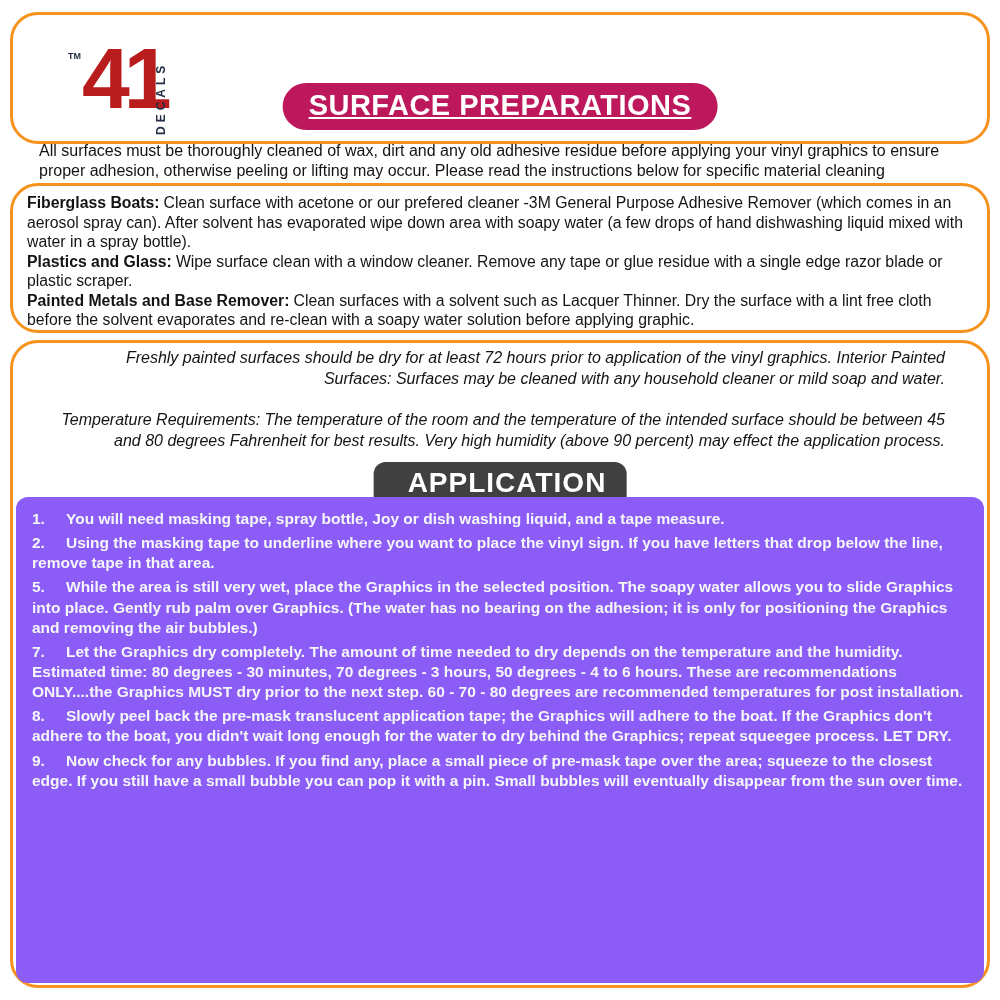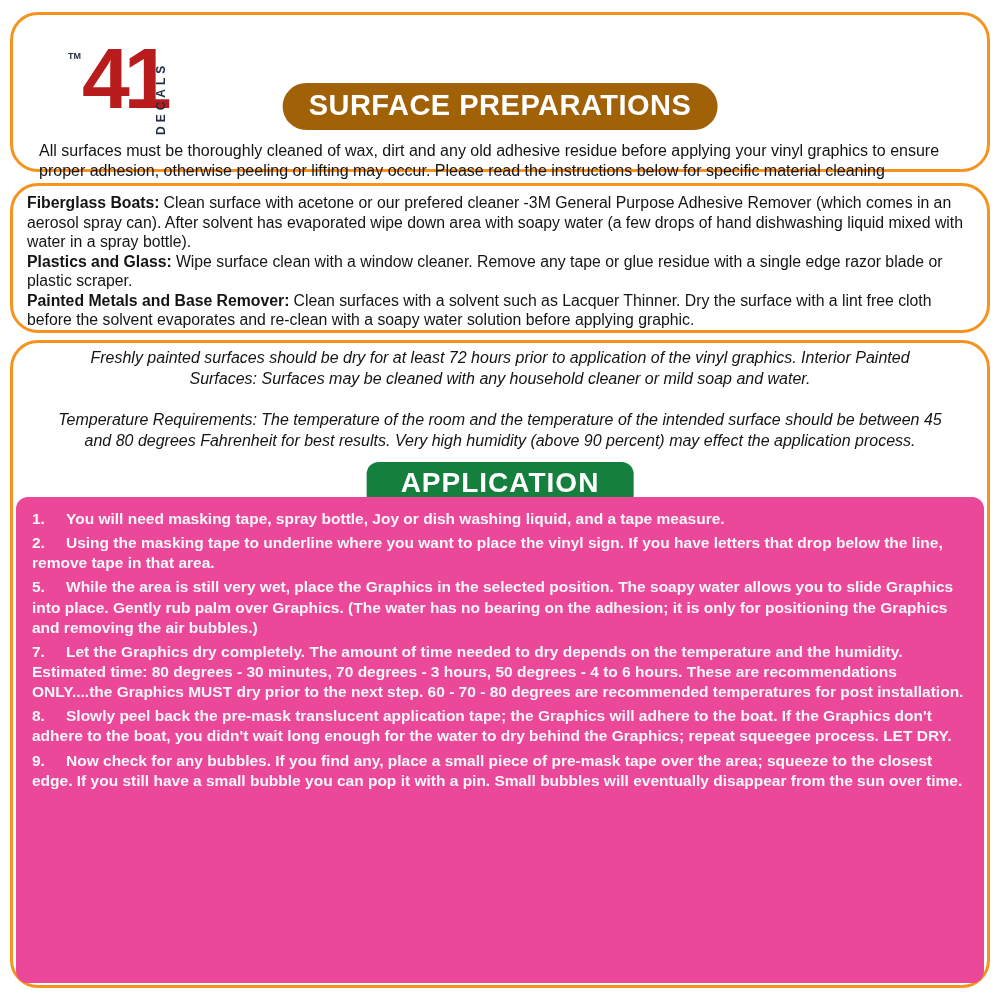--- a/index.html
+++ b/index.html
@@ -13,21 +13,21 @@
   }
 
   
   .obox {
     position:absolute;
     left:10px; right:10px;
     border:3px solid #f6921e;
     border-radius:28px;
     background:#ffffff;
   }
-  #box-top    { top:12px;  height:160px; }
+  #box-top    { top:12px;  height:132px; }
   #box-mid    { top:183px; height:150px; padding:7px 14px 14px 14px; overflow:hidden; }
   #box-bottom { top:340px; height:648px; }
 
   
   .logo { position:absolute; left:55px; top:28px; width:105px; height:92px; }
   .logo-tm { position:absolute; left:0; top:8px; font-size:9px; font-weight:bold; color:#232e44; }
   .logo-num {
     position:absolute; left:14px; top:-12px;
     font-size:86px; font-weight:bold; letter-spacing:-6px;
     color:#b91c1c; line-height:1.1;
@@ -35,61 +35,62 @@
   .logo-vert {
     position:absolute; left:86px; top:4px; height:88px;
     writing-mode:vertical-rl; transform:rotate(180deg);
     font-size:12px; font-weight:bold; letter-spacing:4px;
     color:#232e44;
   }
 
   
   .pill {
     position:absolute; left:50%; top:68px; transform:translateX(-50%);
-    background:#a16207; color:#ffffff;
+    background:#be185d; color:#ffffff;
     border-radius:24px;
     padding:6px 26px 8px 26px;
     font-size:29px; font-weight:bold; letter-spacing:0.5px;
     white-space:nowrap;
+    text-decoration:underline;
   }
 
   
   .intro {
     position:absolute; left:26px; right:22px; top:126px;
     font-size:16px; line-height:1.24; color:#141414;
   }
 
   
   .mat { font-size:15.8px; line-height:1.24; color:#141414; }
   .mat-label { font-weight:bold; margin-right:4px; }
 
   
   .note {
     position:absolute; left:55px; right:55px;
-    text-align:center; font-style:italic;
+    text-align:right; font-style:italic;
     font-size:16px; line-height:1.3; color:#141414;
   }
   #note-1 { top:348px; }
   #note-2 { top:410px; }
 
   
   .app-tab {
     position:absolute; left:50%; top:462px; transform:translateX(-50%);
-    background:#15803d; color:#ffffff;
+    background:#404040; color:#ffffff;
     border-radius:12px;
-    padding:5px 34px 14px 34px;
+    padding:5px 20px 14px 34px;
     font-size:28px; font-weight:bold; letter-spacing:1px;
     white-space:nowrap;
     z-index:2;
   }
 
   
   .panel {
     position:absolute; left:16px; right:16px; top:497px; height:486px;
-    background:#ec4899;
+    background:#8b5cf6;
     border-radius:12px;
     padding:12px 18px 8px 16px;
     z-index:3;
     overflow:hidden;
   }
   .step {
     color:#f4f6f9;
     font-size:15.5px; font-weight:bold; line-height:1.3;
     margin-bottom:4px;
   }

